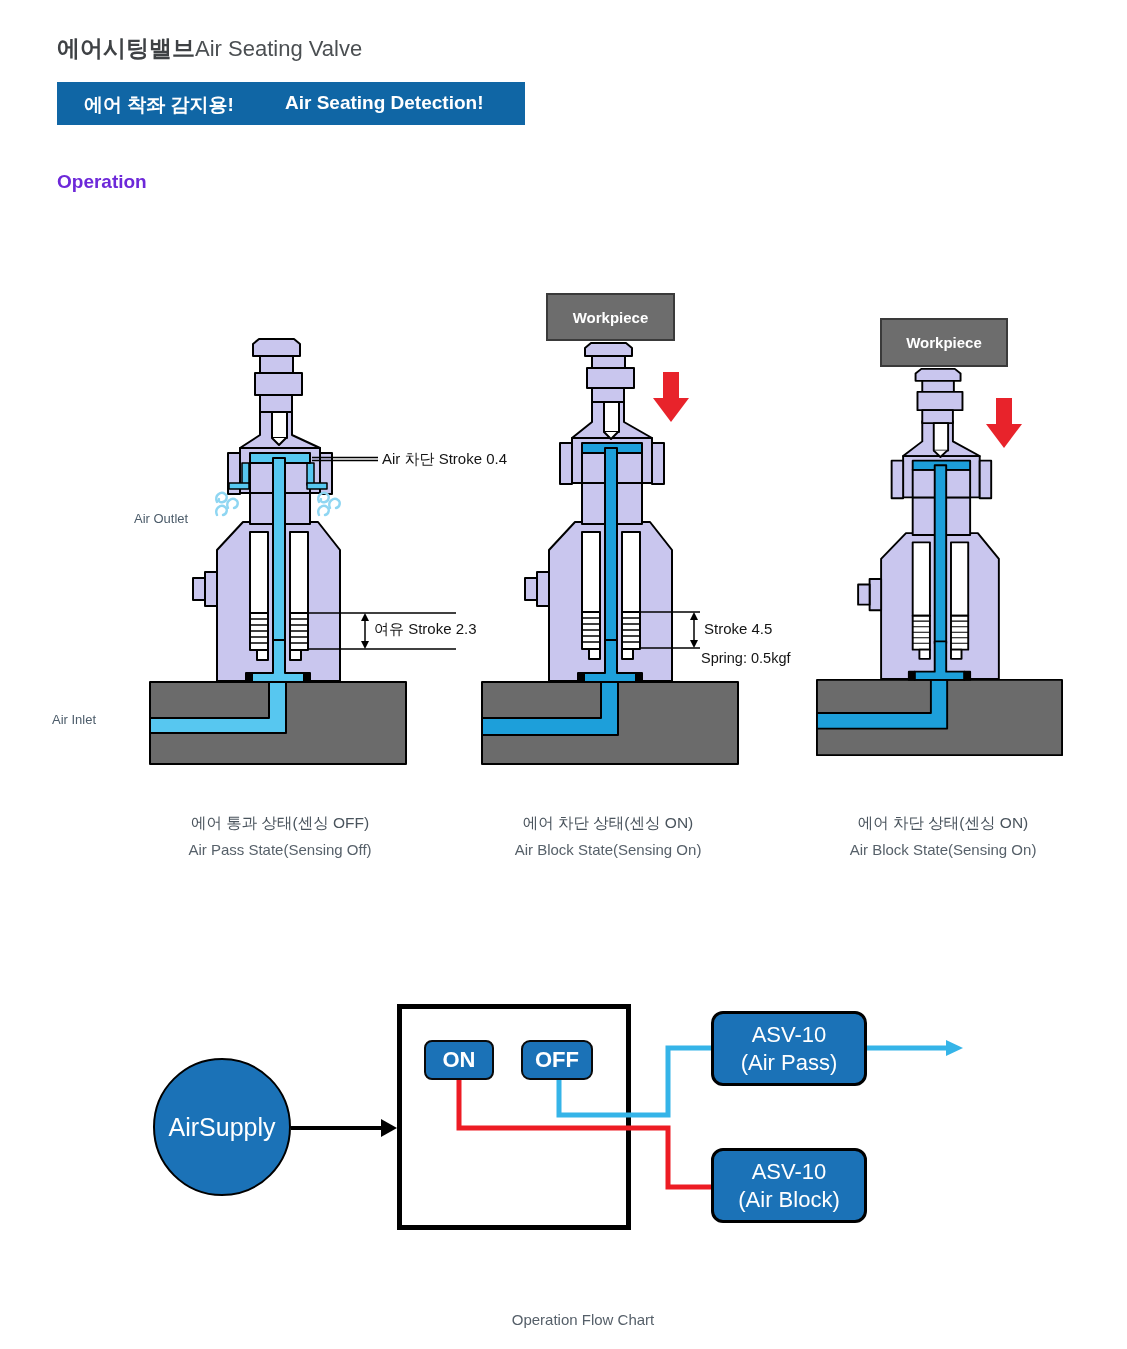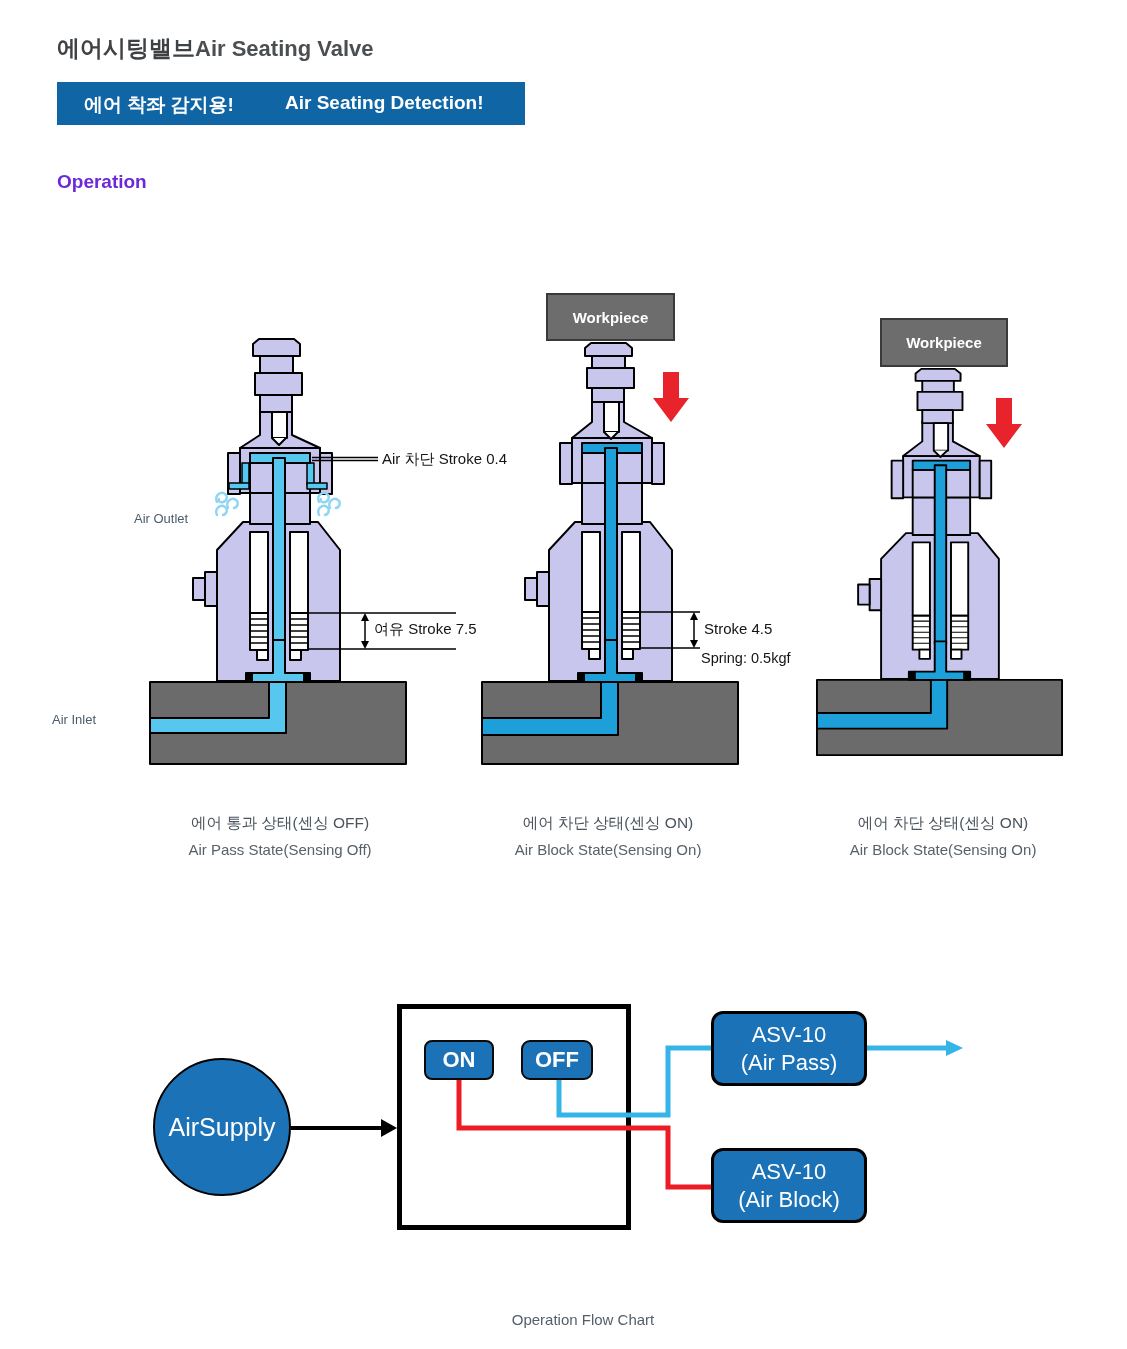--- a/index.html
+++ b/index.html
@@ -5,21 +5,21 @@
   html,body { margin:0; padding:0; background:#fff; }
   .canvas {
     position:relative; width:1127px; height:1349px; background:#ffffff;
     font-family:"Liberation Sans","DejaVu Sans",sans-serif; overflow:hidden;
   }
   .abs { position:absolute; }
 
   
   .titlebar { left:57px; top:33px; display:flex; align-items:baseline; }
   .title-ko { font-size:23px; font-weight:700; color:#3f4245; }
-  .title-en { font-size:22px; font-weight:700; color:#4b4f52; }
+  .title-en { font-size:22px; font-weight:400; color:#4b4f52; }
   .banner { left:57px; top:82px; width:468px; height:43px; background:#1066a5; }
   .banner span { position:absolute; top:10px; color:#ffffff; font-weight:700; font-size:19px; white-space:nowrap; }
   .banner .b-ko { left:27px; }
   .banner .b-en { left:228px; }
   .op-heading { left:57px; top:171px; font-size:19px; font-weight:700; color:#6d28d9; }
 
   
   .lbl { position:absolute; white-space:nowrap; color:#141414; font-size:15px; }
   .lbl-io { font-size:13px; color:#4c5c6a; }
   .air-outlet { left:134px; top:511px; }
@@ -232,21 +232,21 @@
       <polygon points="946,1040 963,1048 946,1056" fill="#35b4e8"></polygon>
     </g>
     <g>
       <polyline points="459,1080 459,1128 668,1128 668,1187 760,1187" fill="none" stroke="#ed1c24" stroke-width="5"></polyline>
     </g>
   </svg>
 
   <div class="lbl lbl-io air-outlet">Air Outlet</div>
   <div class="lbl lbl-io air-inlet">Air Inlet</div>
   <div class="lbl lbl-stroke-top">Air 차단 Stroke 0.4</div>
-  <div class="lbl lbl-stroke-free">여유 Stroke 7.5</div>
+  <div class="lbl lbl-stroke-free">여유 Stroke 2.3</div>
   <div class="lbl lbl-stroke-mid">Stroke 4.5</div>
   <div class="lbl lbl-spring">Spring: 0.5kgf</div>
 
   <div class="state-caption sc1">
     <div class="ko">에어 통과 상태(센싱 OFF)</div>
     <div class="en">Air Pass State(Sensing Off)</div>
   </div>
   <div class="state-caption sc2">
     <div class="ko">에어 차단 상태(센싱 ON)</div>
     <div class="en">Air Block State(Sensing On)</div>

